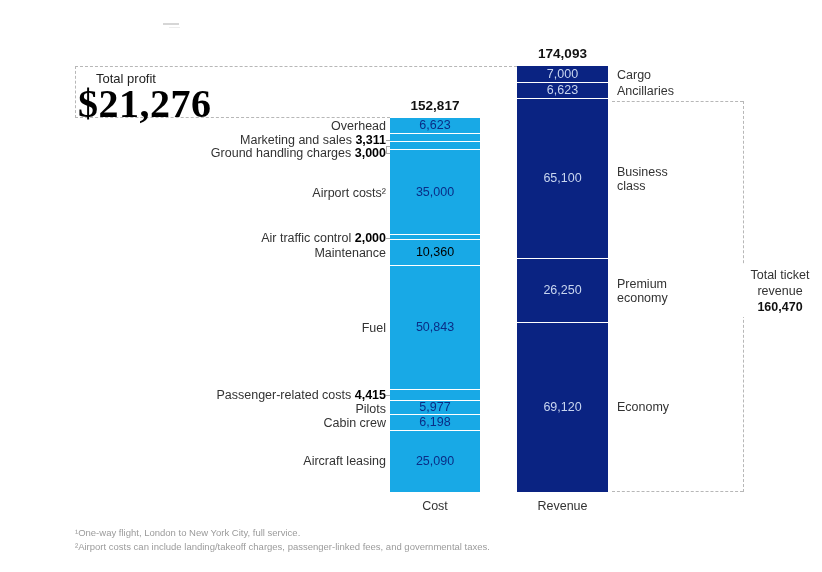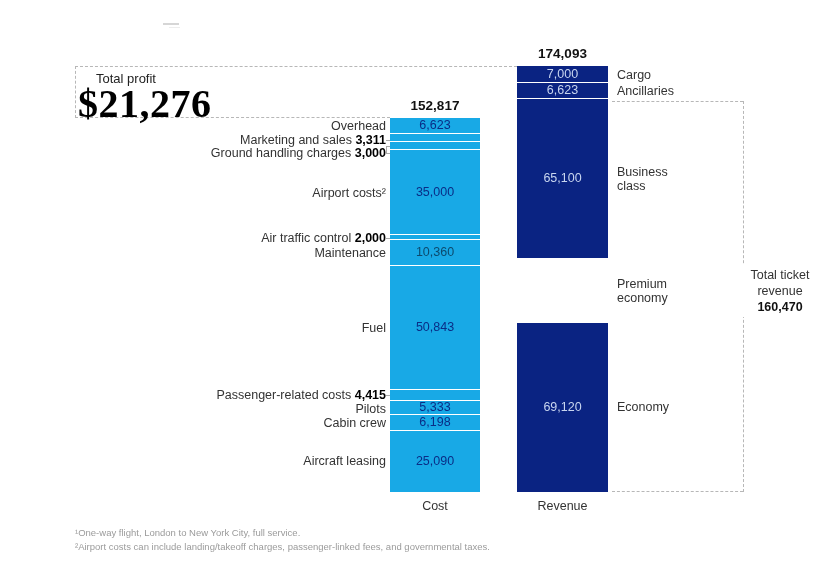--- a/index.html
+++ b/index.html
@@ -62,28 +62,28 @@
         <div class="seg" style="top: 0px; height: 16.2063px; background: rgb(24, 169, 230); border-bottom: 1px solid rgb(255, 255, 255);">
           <span class="seg-val" style="color: rgb(10, 45, 134); line-height: 15.2063px;">6,623</span>
         </div>
         <div class="seg" style="top: 16.2063px; height: 8.10191px; background: rgb(24, 169, 230); border-bottom: 1px solid rgb(255, 255, 255);"></div>
         <div class="seg" style="top: 24.3082px; height: 7.3409px; background: rgb(24, 169, 230); border-bottom: 1px solid rgb(255, 255, 255);"></div>
         <div class="seg" style="top: 31.6491px; height: 85.6439px; background: rgb(24, 169, 230); border-bottom: 1px solid rgb(255, 255, 255);">
           <span class="seg-val" style="color: rgb(10, 45, 134); line-height: 84.6439px;">35,000</span>
         </div>
         <div class="seg" style="top: 117.293px; height: 4.89394px; background: rgb(24, 169, 230); border-bottom: 1px solid rgb(255, 255, 255);"></div>
         <div class="seg" style="top: 122.187px; height: 25.3506px; background: rgb(24, 169, 230); border-bottom: 1px solid rgb(255, 255, 255);">
-          <span class="seg-val" style="color: #0c4a6e; line-height: 24.3506px;">10,360</span>
+          <span class="seg-val" style="color: #000000; line-height: 24.3506px;">10,360</span>
         </div>
         <div class="seg" style="top: 147.537px; height: 124.411px; background: rgb(24, 169, 230); border-bottom: 1px solid rgb(255, 255, 255);">
           <span class="seg-val" style="color: rgb(10, 45, 134); line-height: 123.411px;">50,843</span>
         </div>
         <div class="seg" style="top: 271.949px; height: 10.8034px; background: rgb(24, 169, 230); border-bottom: 1px solid rgb(255, 255, 255);"></div>
         <div class="seg" style="top: 282.752px; height: 14.6255px; background: rgb(24, 169, 230); border-bottom: 1px solid rgb(255, 255, 255);">
-          <span class="seg-val" style="color: rgb(10, 45, 134); line-height: 13.6255px;">5,333</span>
+          <span class="seg-val" style="color: rgb(10, 45, 134); line-height: 13.6255px;">5,977</span>
         </div>
         <div class="seg" style="top: 297.378px; height: 15.1663px; background: rgb(24, 169, 230); border-bottom: 1px solid rgb(255, 255, 255);">
           <span class="seg-val" style="color: rgb(10, 45, 134); line-height: 14.1663px;">6,198</span>
         </div>
         <div class="seg" style="top: 312.544px; height: 61.3944px; background: rgb(24, 169, 230);">
           <span class="seg-val" style="color: rgb(10, 45, 134); line-height: 60.3944px;">25,090</span>
         </div>
       </div>
       <div class="bar-total" style="left: 380px; top: 98.0617px; width: 110px;">152,817</div>
       <div class="axis-label" style="left: 380px; top: 499px; width: 110px;">Cost</div>
@@ -107,20 +107,23 @@
       <div class="bar" style="left: 517px; top: 66px; width: 91px; height: 426px;">
         <div class="seg" style="top: 0px; height: 17.1288px; background: rgb(10, 35, 130); border-bottom: 1px solid rgb(255, 255, 255);">
           <span class="seg-val" style="color: rgb(200, 213, 239); line-height: 16.1288px;">7,000</span>
         </div>
         <div class="seg" style="top: 17.1288px; height: 16.2063px; background: rgb(10, 35, 130); border-bottom: 1px solid rgb(255, 255, 255);">
           <span class="seg-val" style="color: rgb(200, 213, 239); line-height: 15.2063px;">6,623</span>
         </div>
         <div class="seg" style="top: 33.335px; height: 159.298px; background: rgb(10, 35, 130); border-bottom: 1px solid rgb(255, 255, 255);">
           <span class="seg-val" style="color: rgb(200, 213, 239); line-height: 158.298px;">65,100</span>
         </div>
+        <div class="seg" style="top: 192.633px; height: 64.2329px; background: rgb(10, 35, 130); border-bottom: 1px solid rgb(255, 255, 255);">
+          <span class="seg-val" style="color: rgb(200, 213, 239); line-height: 63.2329px;">26,250</span>
+        </div>
         <div class="seg" style="top: 256.866px; height: 169.134px; background: rgb(10, 35, 130);">
           <span class="seg-val" style="color: rgb(200, 213, 239); line-height: 168.134px;">69,120</span>
         </div>
       </div>
       <div class="bar-total" style="left: 507px; top: 46px; width: 111px;">174,093</div>
       <div class="axis-label" style="left: 507px; top: 499px; width: 111px;">Revenue</div>
       <div class="side-label" style="left: 617px; width: 72px; top: 74.5644px;">Cargo</div>
       <div class="side-label" style="left: 617px; width: 72px; top: 91.2319px;">Ancillaries</div>
       <div class="side-label" style="left: 617px; width: 72px; top: 178.984px;">Business class</div>
       <div class="side-label" style="left: 617px; width: 72px; top: 290.749px;">Premium economy</div>

